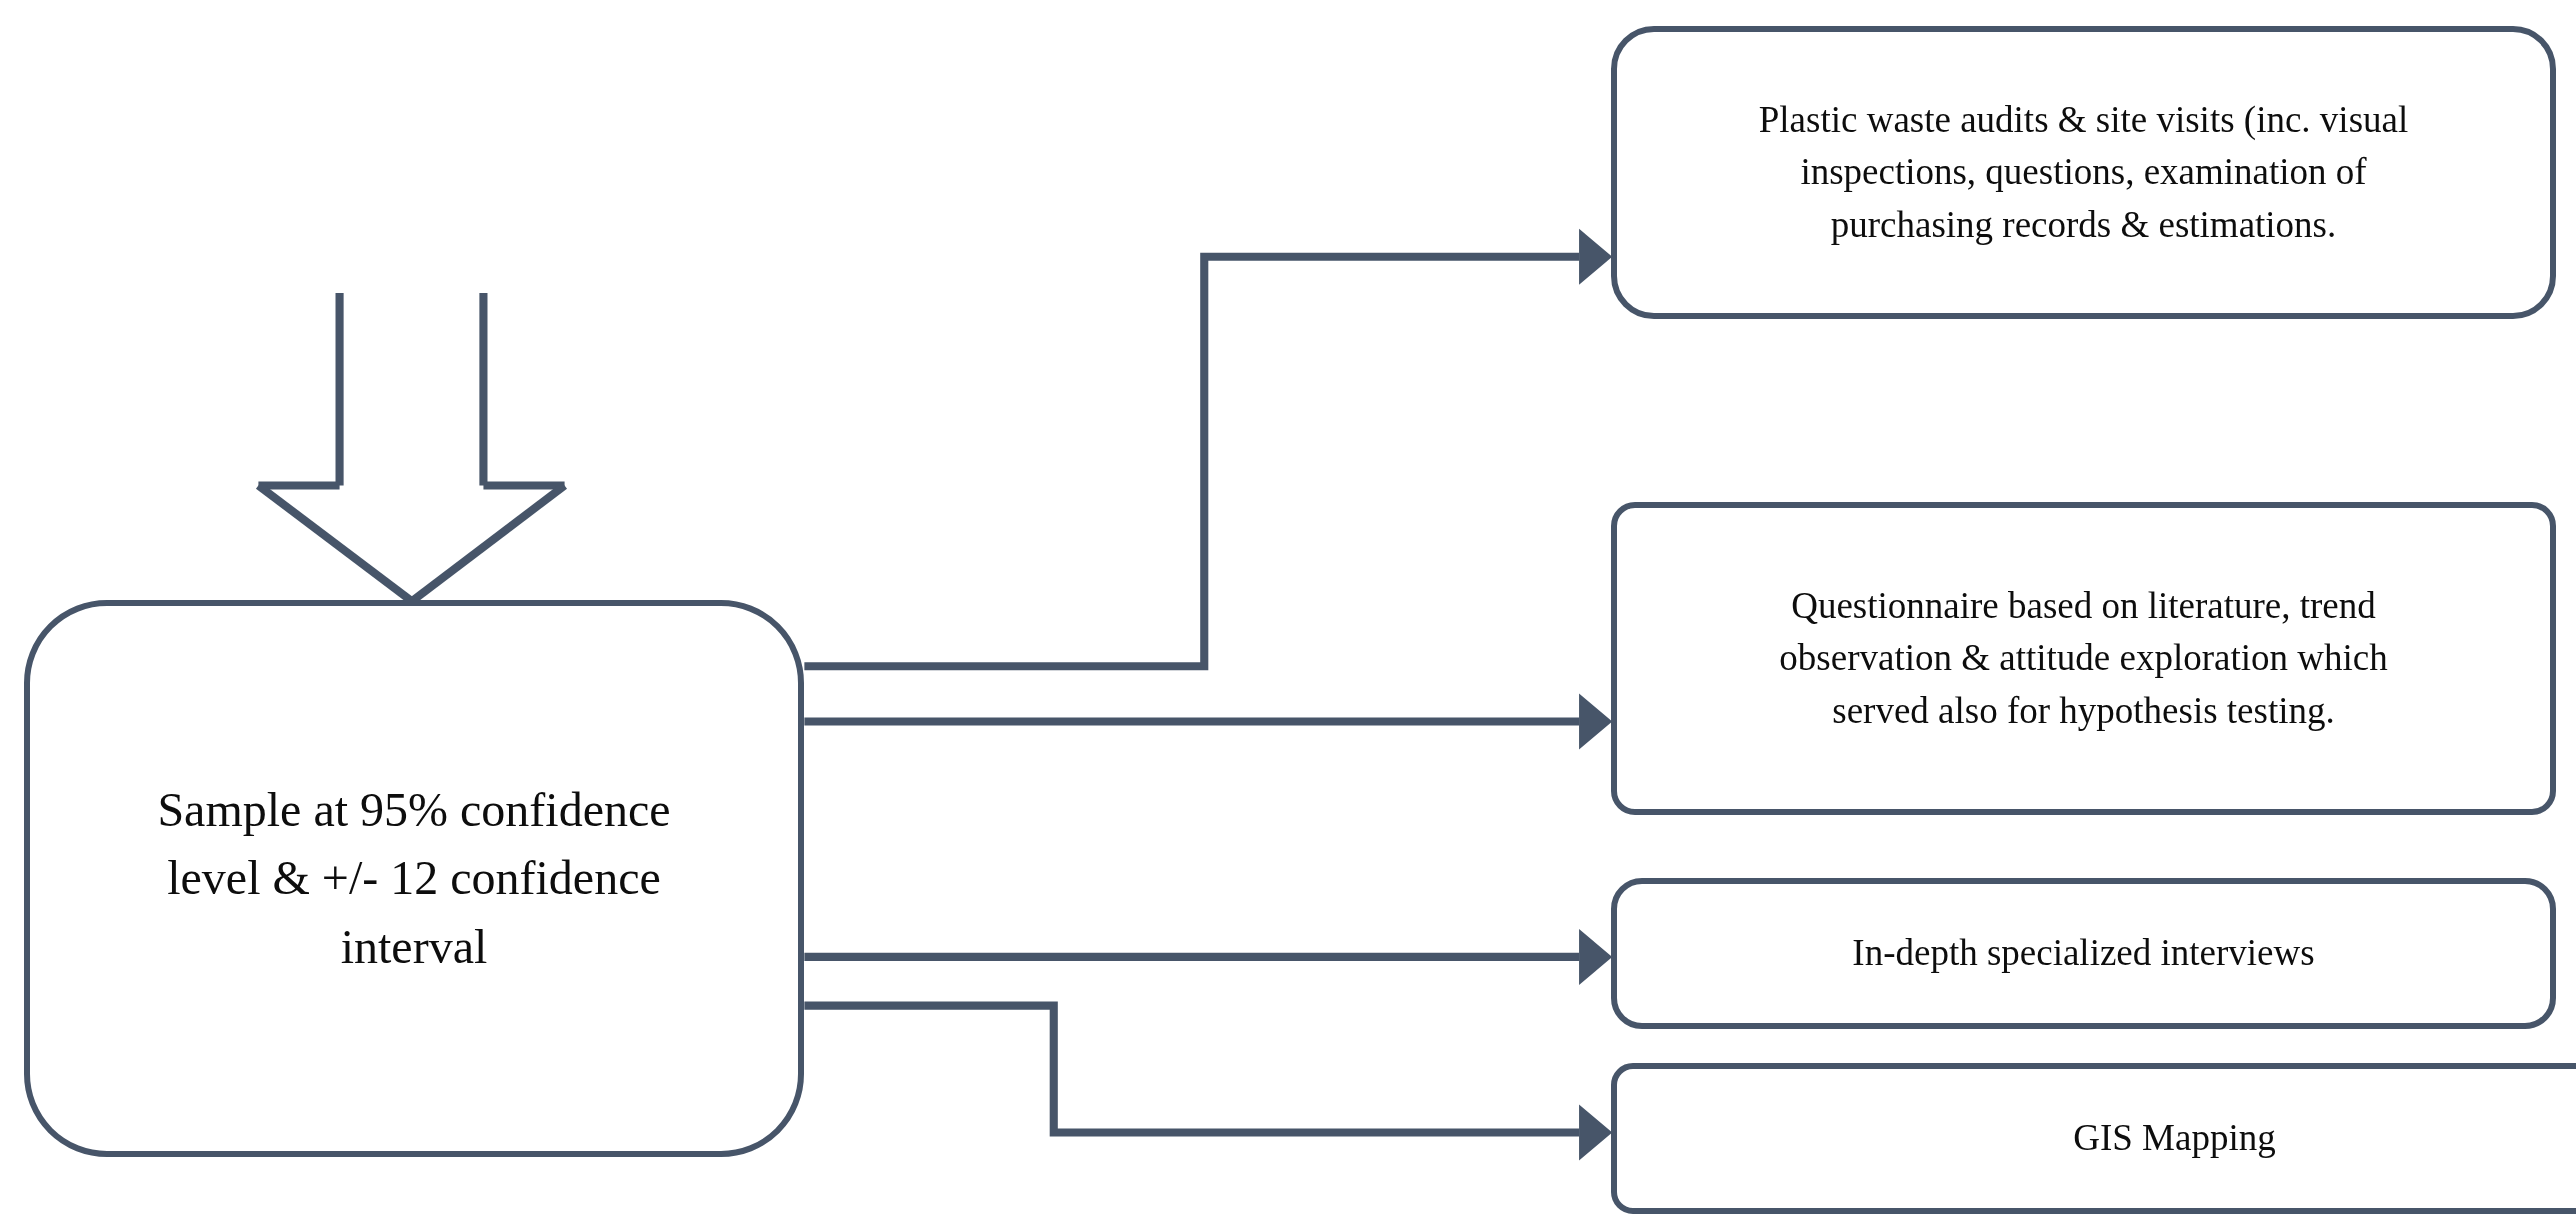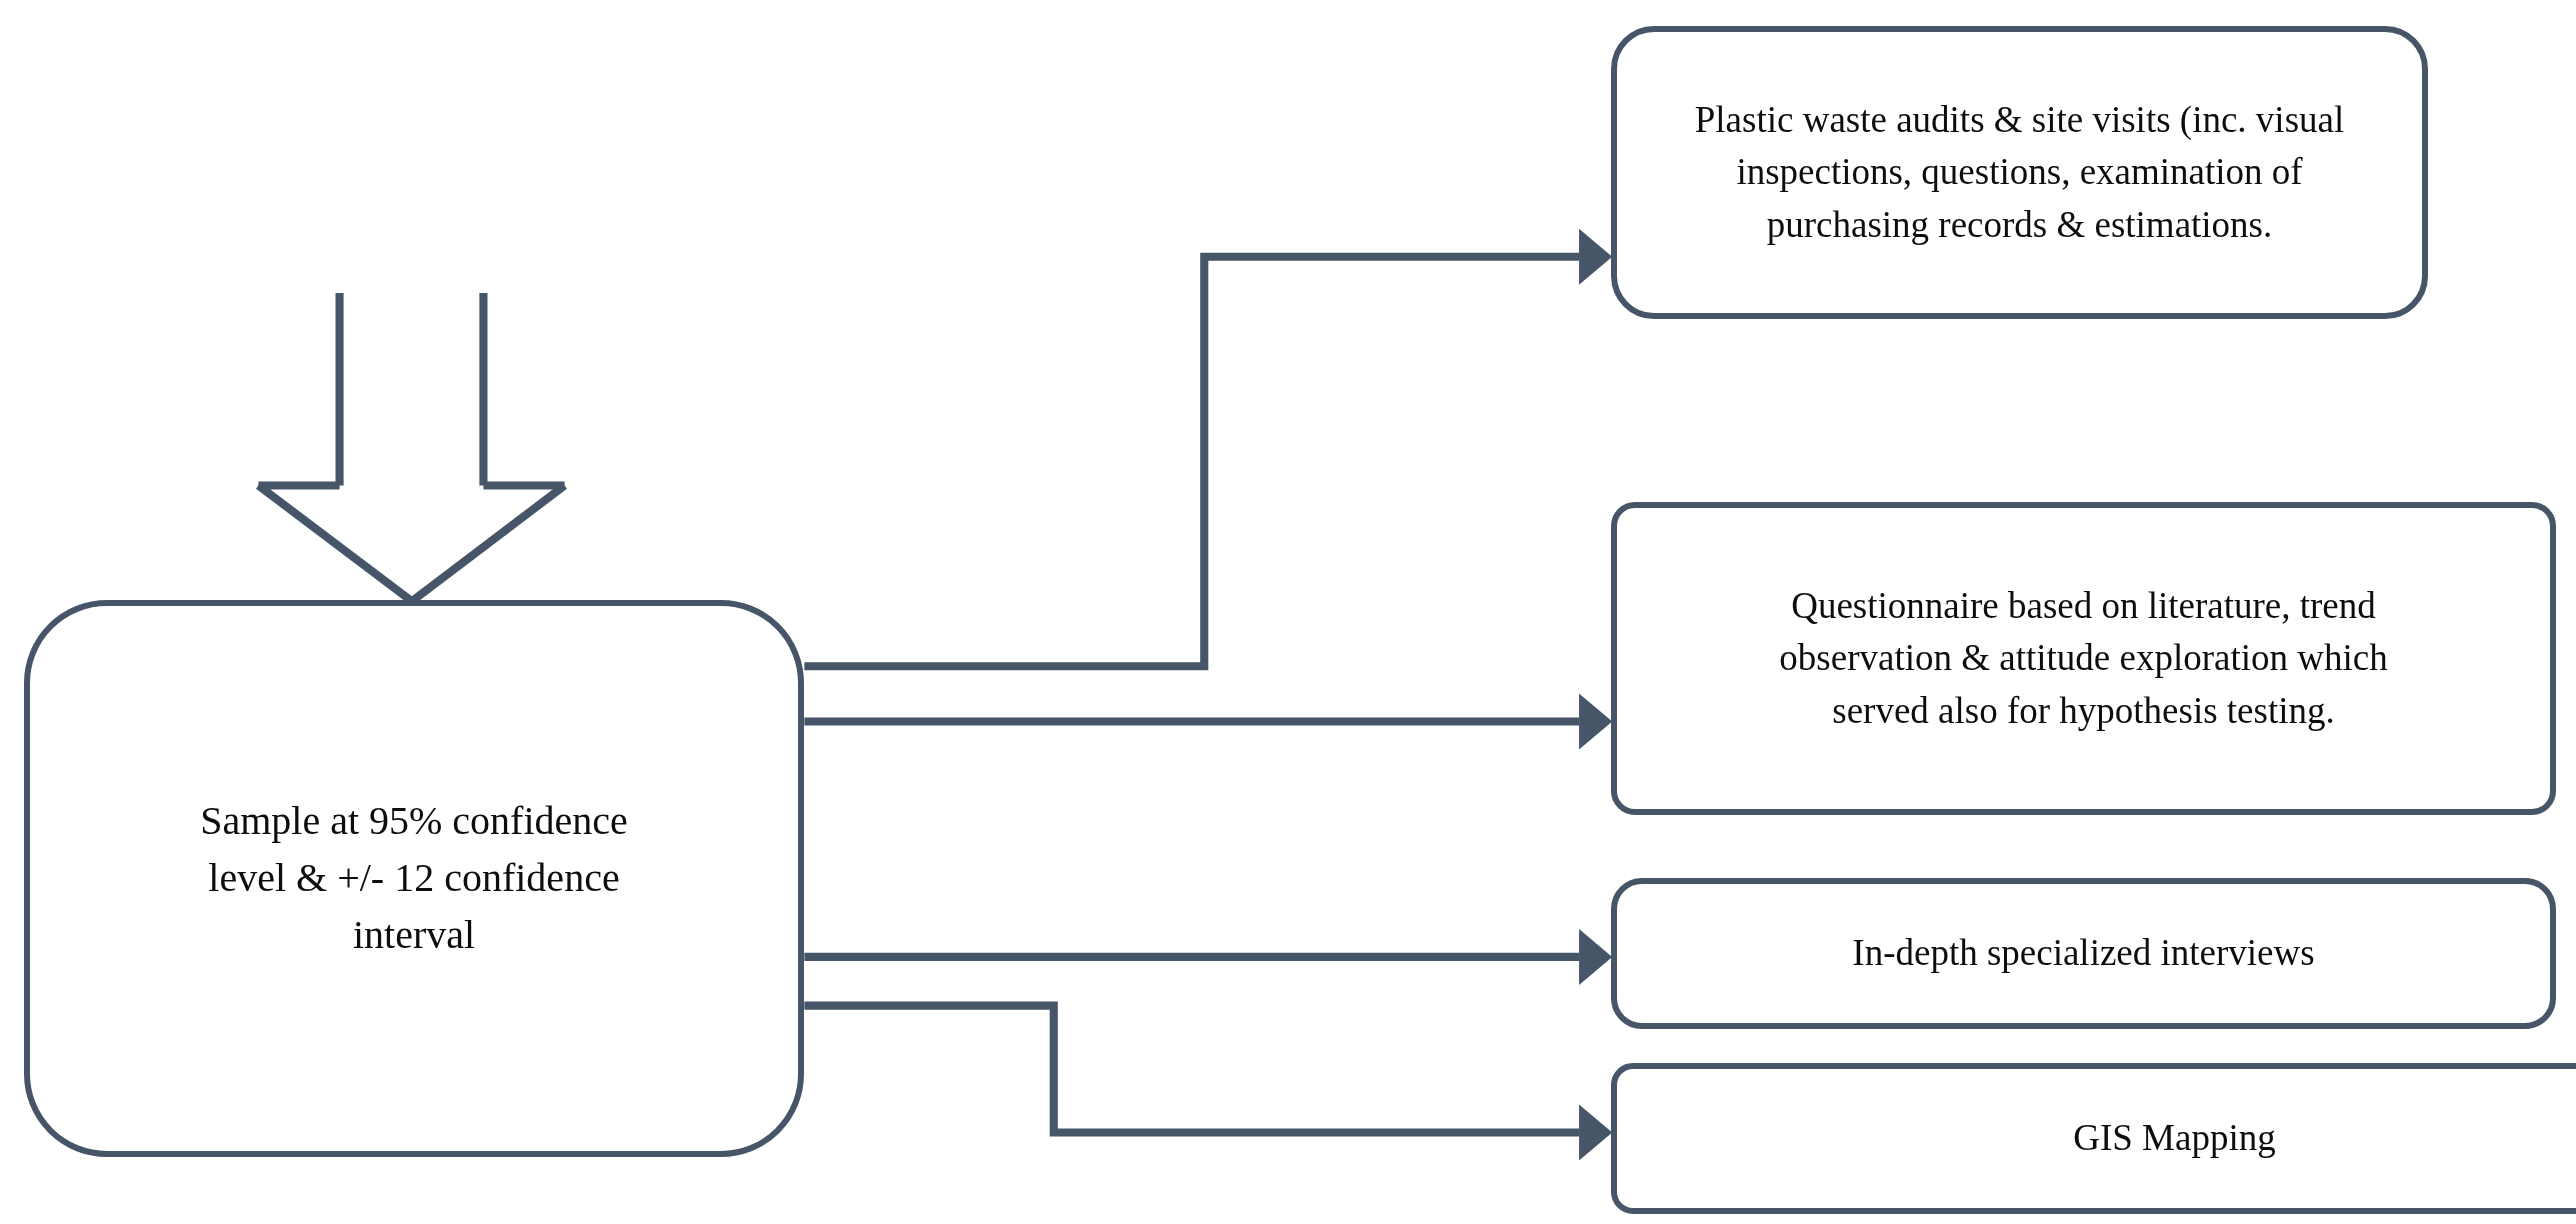--- a/index.html
+++ b/index.html
@@ -52,25 +52,25 @@
     width: 780px; height: 266px;
     border-radius: 43px;
   }
   #node-population .node-text { font-size: 36px; }
 
   #node-sample {
     left: 24px;  top: 600px;
     width: 780px; height: 557px;
     border-radius: 83px;
   }
-  #node-sample .node-text { font-size: 40px; }
+  #node-sample .node-text { font-size: 48px; }
 
   #node-audits {
     left: 1611px; top: 26px;
-    width: 817px; height: 293px;
+    width: 945px; height: 293px;
     border-radius: 43px;
   }
   #node-audits .node-text { font-size: 37px; }
 
   #node-questionnaire {
     left: 1611px; top: 502px;
     width: 945px; height: 313px;
     border-radius: 24px;
   }
   #node-questionnaire .node-text { font-size: 37px; }

